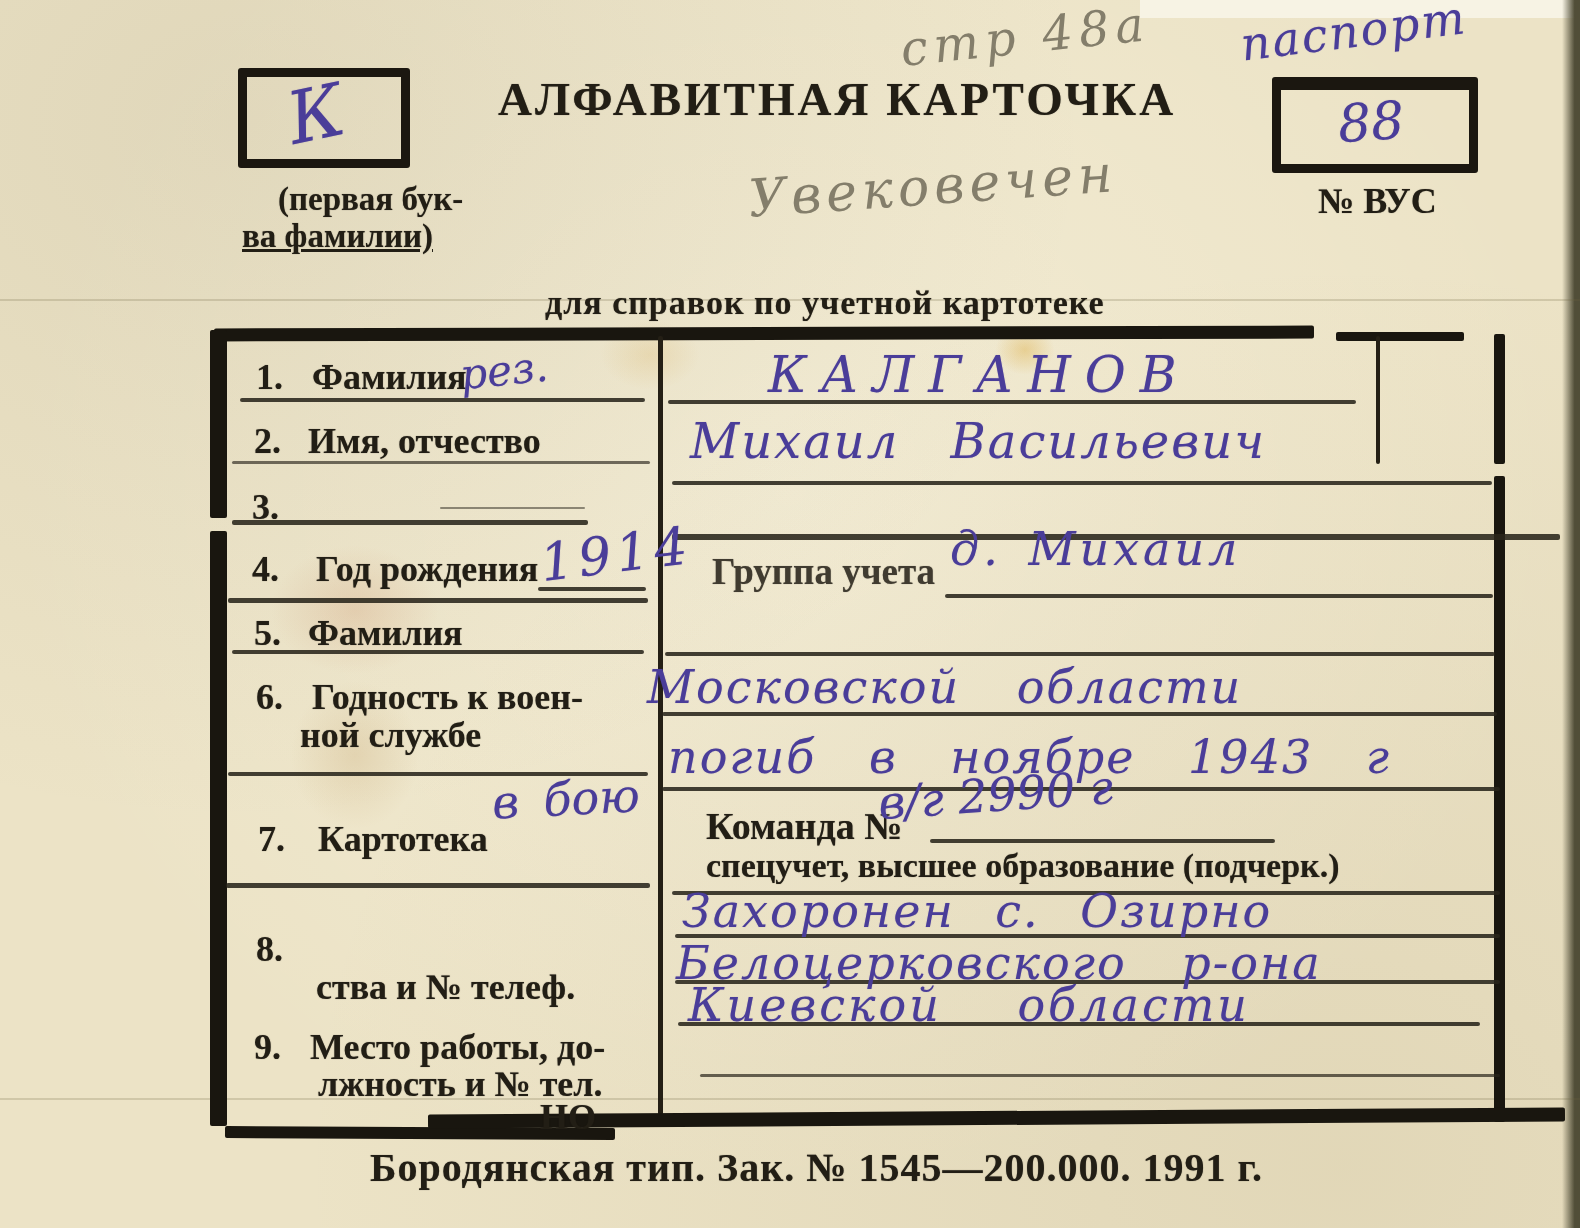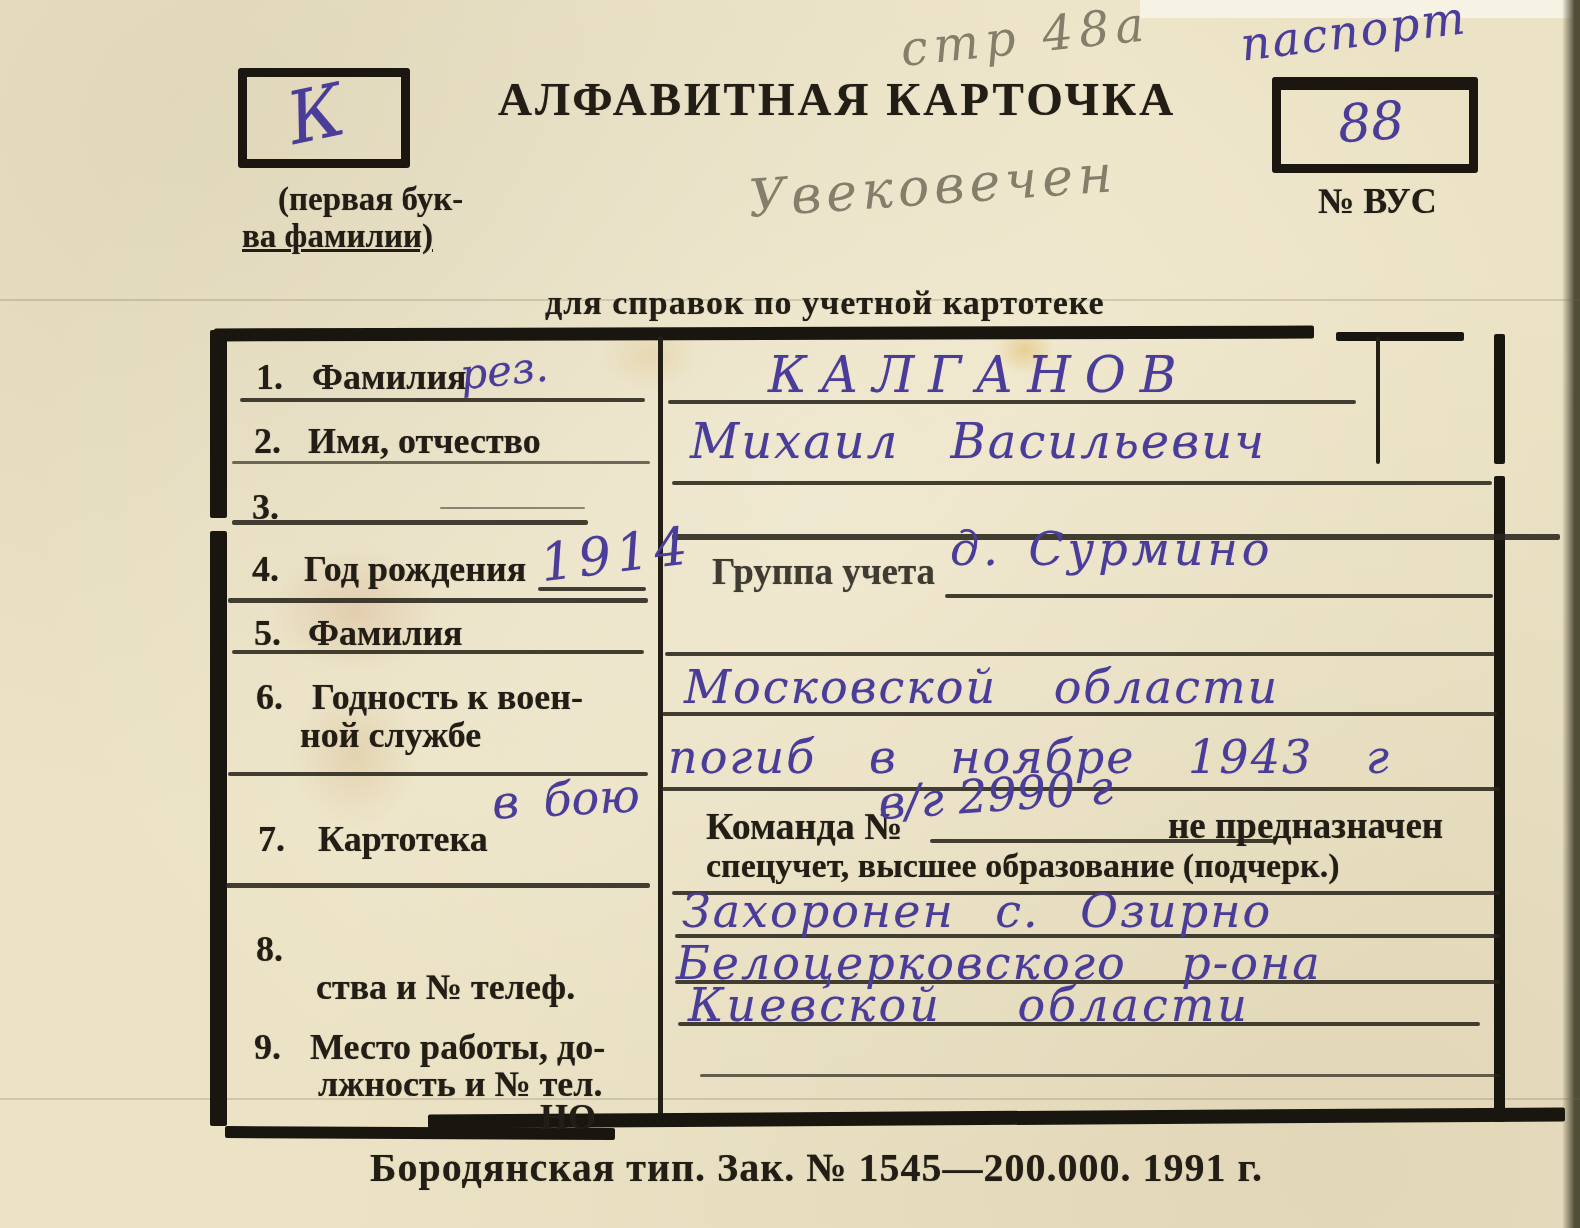--- a/index.html
+++ b/index.html
@@ -93,40 +93,39 @@
   <div class="abs ink" style="left:460px;top:346px;font-size:42px;transform:rotate(-6deg);">рез.</div>
   <div class="abs ink" style="left:768px;top:334px;font-size:50px;letter-spacing:14px;margin-top:12px;">КАЛГАНОВ</div>
 
   <div class="abs print" style="left:254px;top:420px;font-size:36px;">2.</div>
   <div class="abs print" style="left:308px;top:420px;font-size:36px;">Имя, отчество</div>
   <div class="abs ink" style="left:690px;top:413px;font-size:48px;word-spacing:34px;letter-spacing:2px;">Михаил Васильевич</div>
 
   <div class="abs print" style="left:252px;top:486px;font-size:36px;">3.</div>
 
   <div class="abs print" style="left:252px;top:548px;font-size:36px;">4.</div>
-  <div class="abs print" style="left:304px;top:548px;font-size:36px;">Год рождения</div>
+  <div class="abs print" style="left:316px;top:548px;font-size:36px;">Год рождения</div>
   <div class="abs ink" style="left:540px;top:524px;font-size:52px;letter-spacing:5px;transform:rotate(-7deg);z-index:2;">1914</div>
   <div class="abs print" style="left:712px;top:550px;font-size:37px;opacity:.85;">Группа учета</div>
-  <div class="abs ink" style="left:950px;top:522px;font-size:46px;letter-spacing:4px;word-spacing:8px;">д. Сурмино</div>
+  <div class="abs ink" style="left:950px;top:522px;font-size:46px;letter-spacing:4px;word-spacing:8px;">д. Михаил</div>
 
   <div class="abs print" style="left:254px;top:612px;font-size:36px;">5.</div>
   <div class="abs print" style="left:308px;top:612px;font-size:36px;">Фамилия</div>
 
   <div class="abs print" style="left:256px;top:676px;font-size:36px;">6.</div>
   <div class="abs print" style="left:312px;top:676px;font-size:36px;">Годность к воен-</div>
   <div class="abs print" style="left:300px;top:714px;font-size:36px;">ной службе</div>
-  <div class="abs ink" style="left:684px;top:660px;font-size:46px;word-spacing:40px;letter-spacing:2px;">Московской области</div>
+  <div class="abs ink" style="left:647px;top:660px;font-size:46px;word-spacing:40px;letter-spacing:2px;">Московской области</div>
   <div class="abs ink" style="left:668px;top:730px;font-size:46px;word-spacing:36px;letter-spacing:2px;">погиб в ноябре 1943 г</div>
 
   <div class="abs ink" style="left:492px;top:772px;font-size:46px;word-spacing:10px;transform:rotate(-3deg);z-index:2;">в бою</div>
   <div class="abs print" style="left:258px;top:818px;font-size:36px;">7.</div>
   <div class="abs print" style="left:318px;top:818px;font-size:36px;">Картотека</div>
   <div class="abs print" style="left:706px;top:804px;font-size:38px;">Команда №</div>
   <div class="abs ink" style="left:878px;top:768px;font-size:46px;transform:rotate(-4deg);z-index:2;">в/г 2990 г</div>
-  <div class="abs print" style="left:1168px;top:804px;font-size:37px;">не предназначен</div>
   <div class="abs print" style="left:706px;top:847px;font-size:34px;">спецучет, высшее образование (подчерк.)</div>
 
   <div class="abs print" style="left:256px;top:928px;font-size:36px;">8.</div>
   <div class="abs print" style="left:316px;top:966px;font-size:36px;">ства и № телеф.</div>
   <div class="abs ink" style="left:682px;top:884px;font-size:46px;word-spacing:24px;letter-spacing:2px;">Захоронен с. Озирно</div>
   <div class="abs ink" style="left:676px;top:936px;font-size:46px;word-spacing:38px;letter-spacing:2px;">Белоцерковского р-она</div>
   <div class="abs ink" style="left:688px;top:978px;font-size:46px;word-spacing:58px;letter-spacing:3px;">Киевской области</div>
 
   <div class="abs print" style="left:254px;top:1026px;font-size:36px;">9.</div>
   <div class="abs print" style="left:310px;top:1026px;font-size:36px;">Место работы, до-</div>

